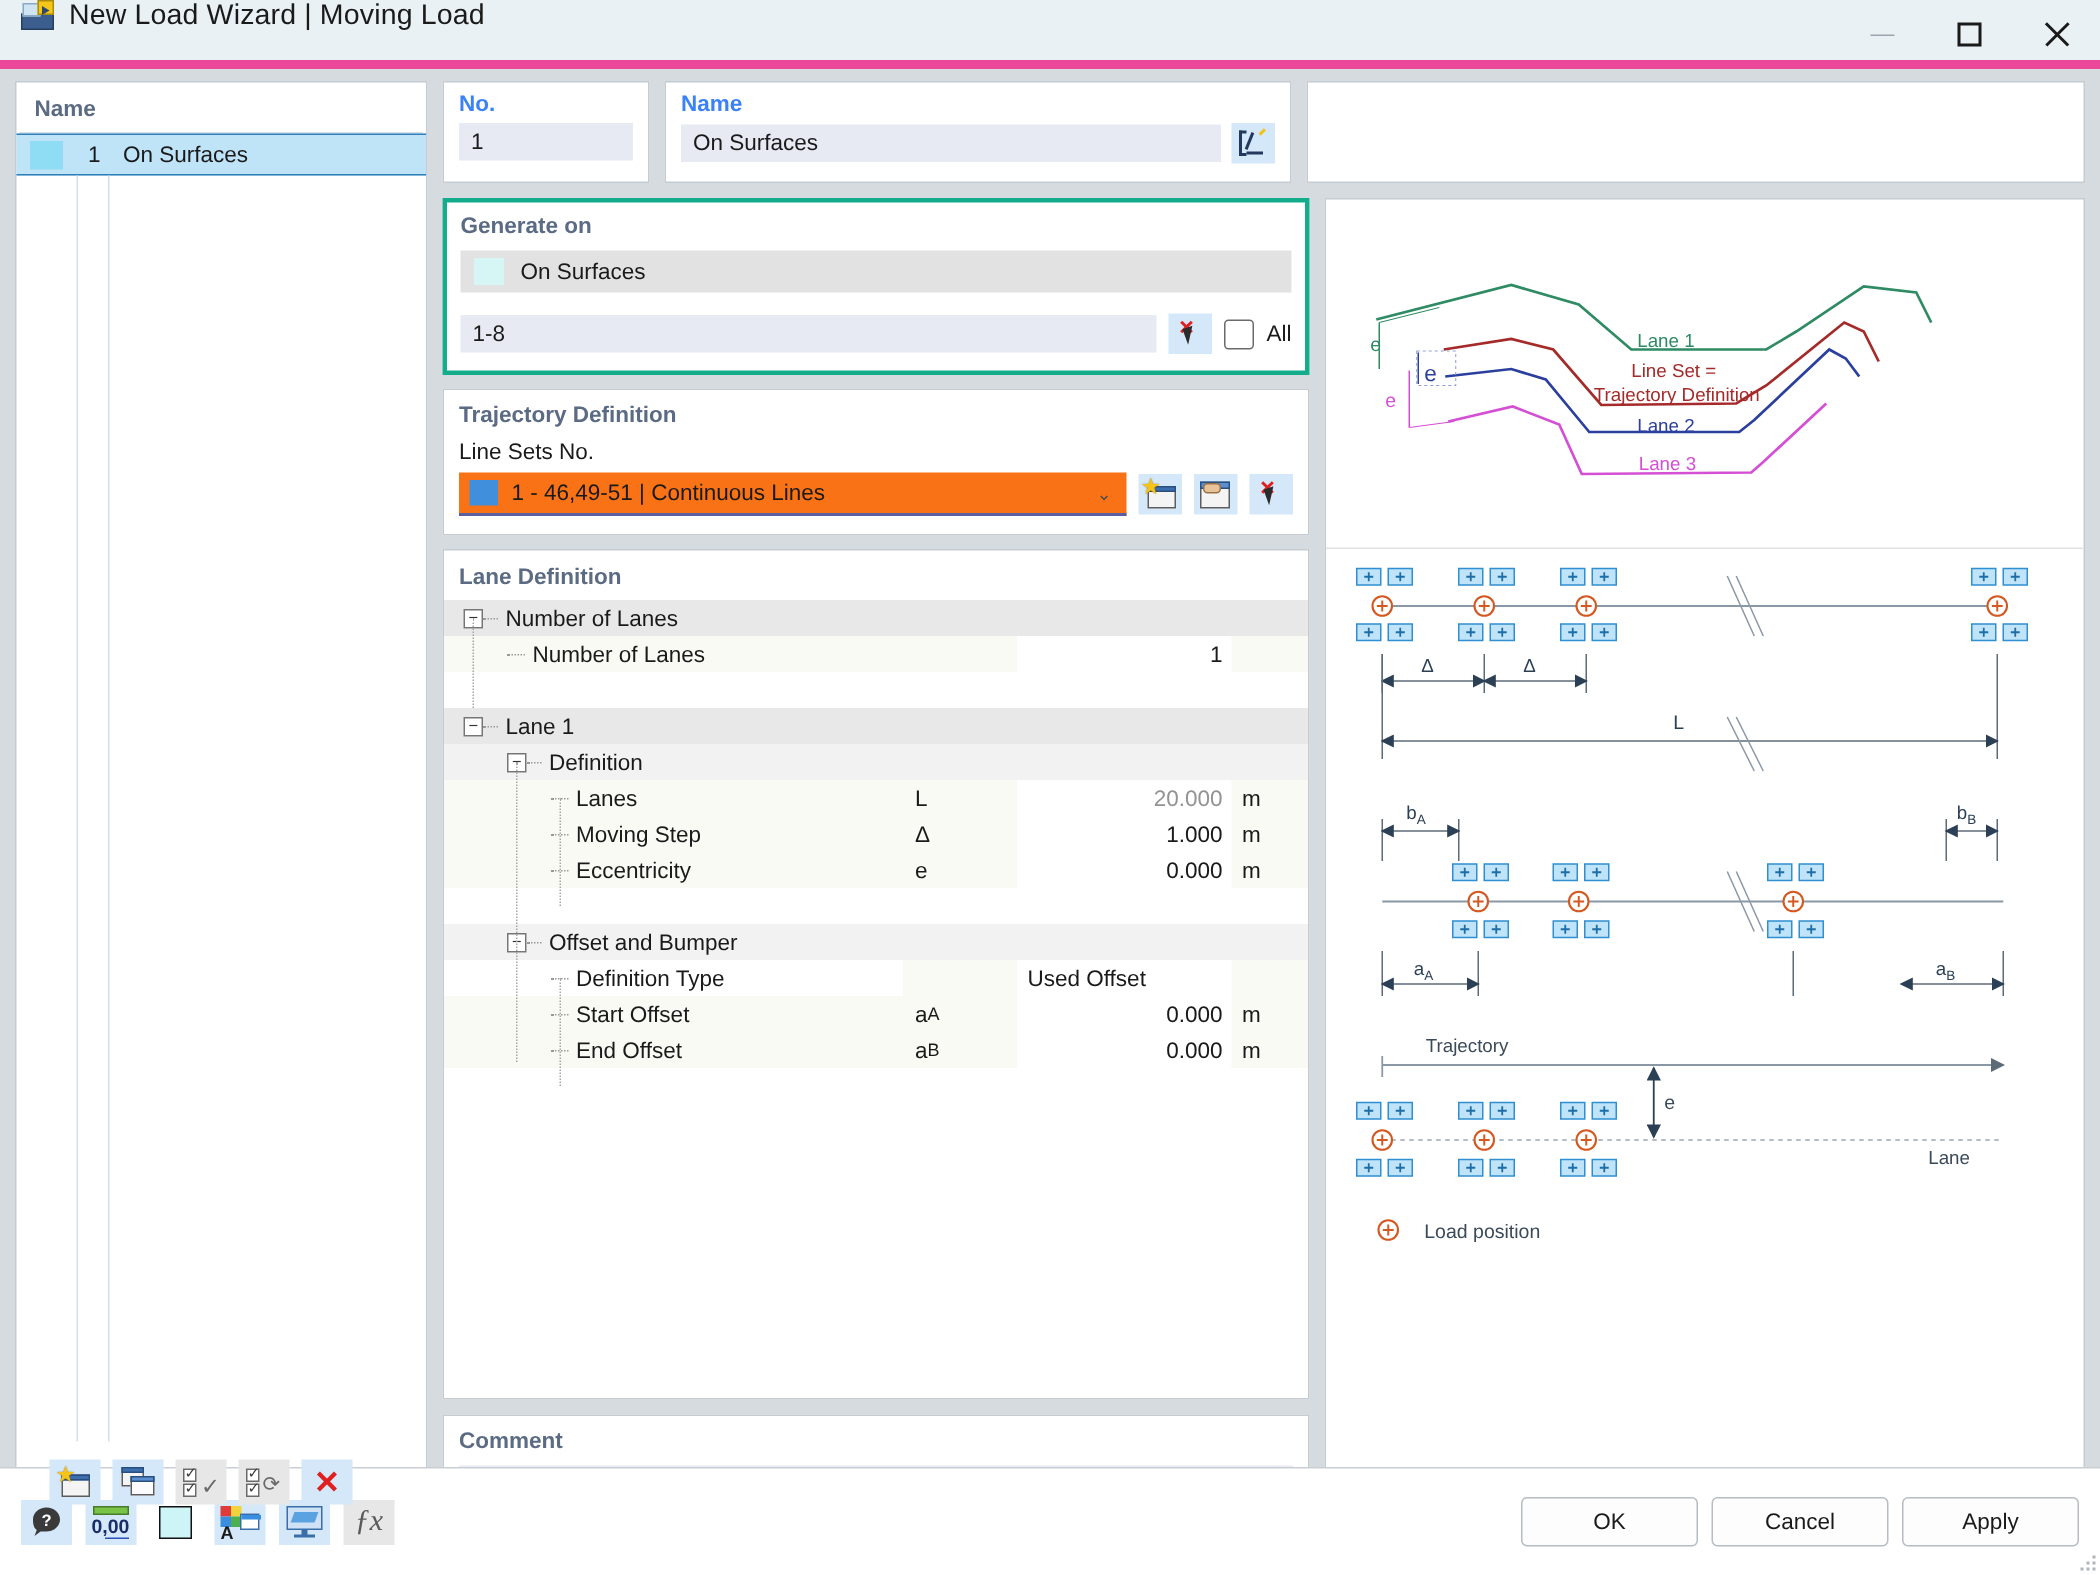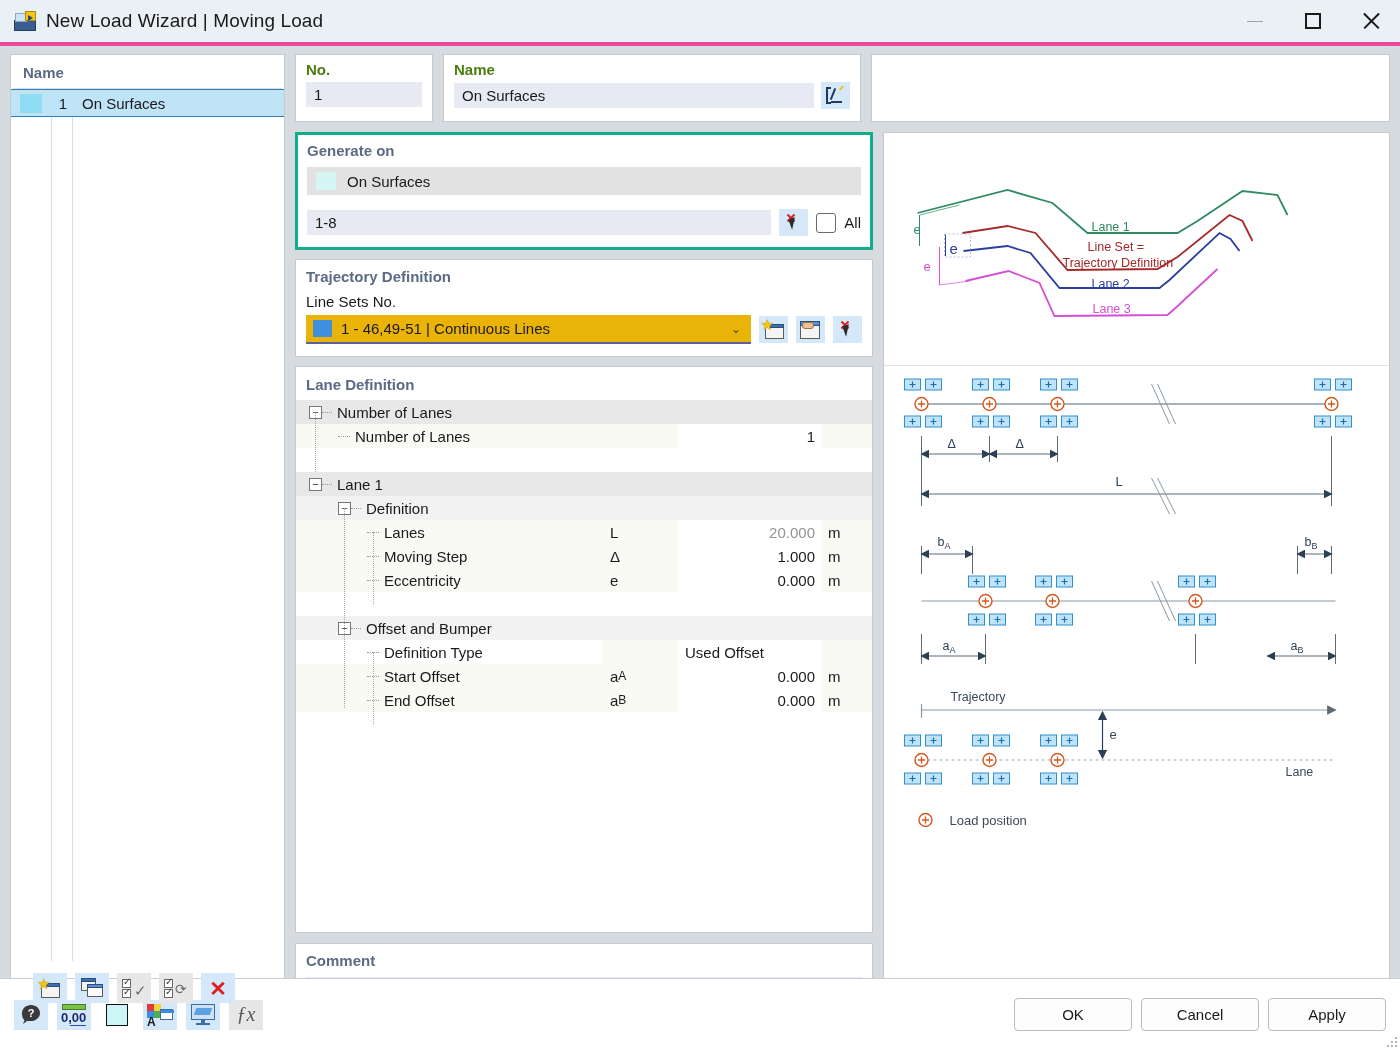--- a/index.html
+++ b/index.html
@@ -13,23 +13,23 @@
   .window {
     position: relative;
     width: 1400px; height: 1050px;
     background: #d6dbe0;
     display: flex; flex-direction: column;
   }
   
   .titlebar {
     height: 46px;
     background: #eaf1f4;
-    display: flex; align-items: center;
+    display: flex; 
     flex: 0 0 46px;
-    border-bottom: 4px solid #ec4899;
+    border-bottom: 6px solid #ec4899;
   }
   .title-icon {
     width: 22px; height: 20px;
     margin-left: 14px; margin-right: 10px;
     position: relative;
     flex: 0 0 auto;
   }
   .title-icon .ti-base {
     position:absolute; left:0; bottom:0; width:22px; height:11px;
     background:#3c5e8e; border:1px solid #24405f;
@@ -136,21 +136,21 @@
 
   
   .main-col { flex: 1 1 auto; display:flex; flex-direction:column; min-width:0; height: 962px;}
   .toprow { display:flex; gap:10px; flex: 0 0 auto; }
   .box {
     background:#fff; border:1px solid #c4ccd2;
   }
   .no-box { width: 138px; flex:0 0 138px; height: 68px; padding: 6px 10px 0 10px;}
   .name-box { flex: 1 1 auto; height: 68px; padding: 6px 10px 0 10px; max-width: 418px;}
   .preview-top { flex: 1 1 auto; height: 68px; background:#fff; border:1px solid #c4ccd2; }
-  .fieldlabel { font-size:15px; font-weight:bold; color:#4d7c0f; margin-bottom: 4px; }
+  .fieldlabel { font-size:15px; font-weight:bold; color:#3b82f6; margin-bottom: 4px; }
   .inputfield {
     background:#e7e9f3; border:none; height:25px;
     display:flex; align-items:center; padding-left:8px;
     font-size:15px; color:#1a1a1a;
   }
   .name-row { display:flex; align-items:center; gap:7px; }
   .name-row .inputfield { flex:1 1 auto; }
   .icon-sq {
     width:29px; height:27px; background:#d4e8fa;
     display:flex; align-items:center; justify-content:center; flex:0 0 auto;
@@ -192,21 +192,21 @@
   }
   .chk-label { font-size:15px; color:#1a1a1a; }
   .ic-xcursor { position:relative; width:20px;height:19px; }
   .ic-xcursor .x1,.ic-xcursor .x2{position:absolute;left:2px;top:4px;width:10px;height:2px;background:#e02020;}
   .ic-xcursor .x1{transform:rotate(45deg);} .ic-xcursor .x2{transform:rotate(-45deg);}
   .ic-cursor { position:absolute; left:6px; top:5px; width:0;height:0;
     border-left:7px solid #2b2b2b; border-bottom:11px solid transparent; transform:rotate(-20deg);}
 
   
   .combo {
-    background:#eab308; height:29px; display:flex; align-items:center;
+    background:#f97316; height:29px; display:flex; align-items:center;
     border-bottom:2px solid #5a5f9e; padding-left:7px; font-size:15px; color:#1a1a1a; gap:9px;
     flex:1 1 auto;
   }
   .combo-sw { width:19px;height:17px; background:#3f8fdd;}
   .combo-arrow { margin-left:auto; margin-right:10px; color:#4a4a4a; font-size:12px; }
   .ic-hand { position:relative; width:23px;height:20px;}
   .ic-hand .hb { position:absolute; left:1px; top:5px; width:20px;height:14px; background:#f4f4f4;border:1px solid #5c5c5c;}
   .ic-hand .ht { position:absolute; left:1px; top:1px; width:20px;height:5px; background:#5b8fd0;border:1px solid #2a4e7d;}
   .ic-hand .hh { position:absolute; left:3px; top:2px; width:12px;height:7px; background:#e8c39a;border:1px solid #9c7243; border-radius:3px;}
 

